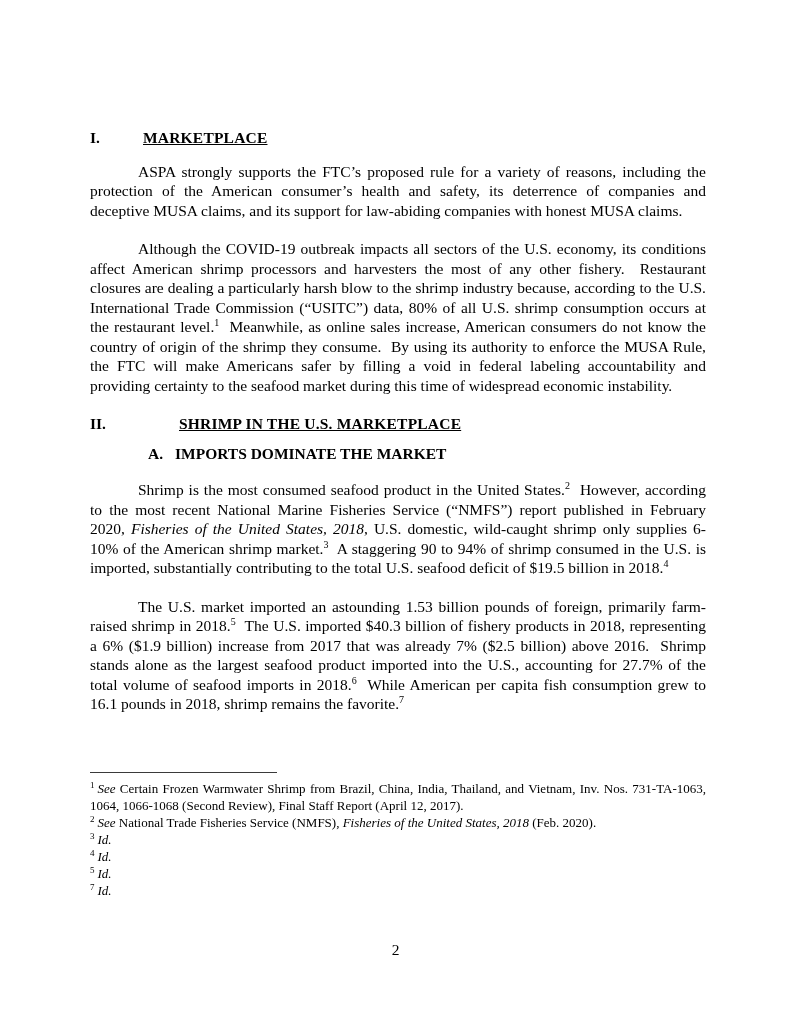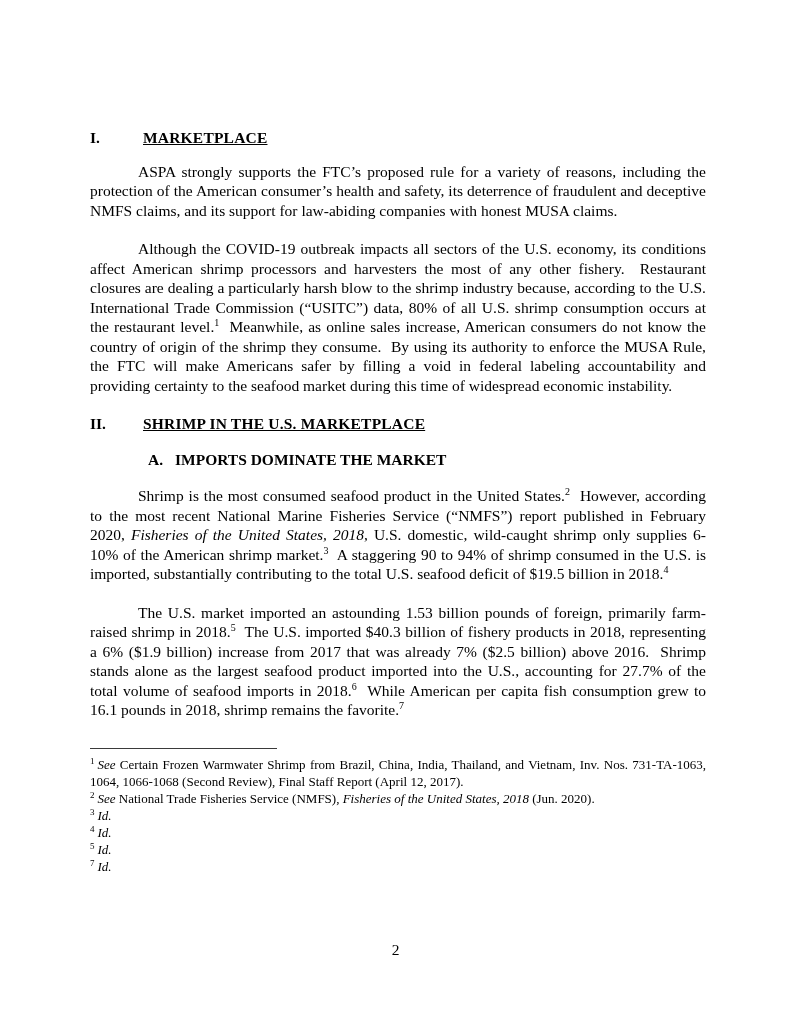--- a/index.html
+++ b/index.html
@@ -36,30 +36,30 @@
   }
   .sub-num { width: 27px; flex: 0 0 27px; }
   .body-para {
     margin: 0 0 19px 0;
     text-align: justify;
     text-indent: 48px;
     line-height: 19.5px;
   }
   .body-para:last-of-type { margin-bottom: 8px; }
   .heading-intro { margin: 0 0 14px 0; }
-  .heading-marketplace { margin: 6px 0 16px 0; }
+  .heading-marketplace { margin: 6px 0 10px 0; gap: 36px; }
   sup {
     font-size: 10px;
     line-height: 0;
     vertical-align: super;
   }
   .italic { font-style: italic; font-family: Liberation Serif, serif; }
   .footnote-area {
     position: absolute;
-    top: 748px;
+    top: 772px;
     left: 90px;
     width: 616px;
   }
   .footnote-rule {
     width: 187px;
     border-top: 1.6px solid #3a3a3a;
     margin-bottom: 7px;
   }
   .footnote {
     font-size: 13px;
@@ -80,21 +80,21 @@
 <body>
 
 <div class="page">
   <div class="content">
 
     <div class="heading heading-intro">
       <span class="h-num">I.</span>
       <span class="h-title">MARKETPLACE</span>
     </div>
 
-    <p class="body-para"><span>ASPA strongly supports the FTC’s proposed rule for a variety of reasons, including the protection of the American consumer’s health and safety, its deterrence of fraudulent and deceptive NMFS claims, and its support for law-abiding companies with honest MUSA claims.</span></p>
+    <p class="body-para"><span>ASPA strongly supports the FTC’s proposed rule for a variety of reasons, including the protection of the American consumer’s health and safety, its deterrence of companies and deceptive MUSA claims, and its support for law-abiding companies with honest MUSA claims.</span></p>
 
     <p class="body-para"><span>Although the COVID-19 outbreak impacts all sectors of the U.S. economy, its conditions affect American shrimp processors and harvesters the most of any other fishery.&nbsp; Restaurant closures are dealing a particularly harsh blow to the shrimp industry because, according to the U.S. International Trade Commission (“USITC”) data, 80% of all U.S. shrimp consumption occurs at the restaurant level.</span><sup>1</sup><span>&nbsp; Meanwhile, as online sales increase, American consumers do not know the country of origin of the shrimp they consume.&nbsp; By using its authority to enforce the MUSA Rule, the FTC will make Americans safer by filling a void in federal labeling accountability and providing certainty to the seafood market during this time of widespread economic instability.</span></p>
 
     <div class="heading heading-marketplace">
       <span class="h-num">II.</span>
       <span class="h-title">SHRIMP IN THE U.S. MARKETPLACE</span>
     </div>
 
     <div class="subheading">
       <span class="sub-num">A.</span>
@@ -103,21 +103,21 @@
 
     <p class="body-para"><span>Shrimp is the most consumed seafood product in the United States.</span><sup>2</sup><span>&nbsp; However, according to the most recent National Marine Fisheries Service (“NMFS”) report published in February 2020, </span><span class="italic">Fisheries of the United States, 2018</span><span>, U.S. domestic, wild-caught shrimp only supplies 6-10% of the American shrimp market.</span><sup>3</sup><span>&nbsp; A staggering 90 to 94% of shrimp consumed in the U.S. is imported, substantially contributing to the total U.S. seafood deficit of $19.5 billion in 2018.</span><sup>4</sup></p>
 
     <p class="body-para"><span>The U.S. market imported an astounding 1.53 billion pounds of foreign, primarily farm-raised shrimp in 2018.</span><sup>5</sup><span>&nbsp; The U.S. imported $40.3 billion of fishery products in 2018, representing a 6% ($1.9 billion) increase from 2017 that was already 7% ($2.5 billion) above 2016.&nbsp; Shrimp stands alone as the largest seafood product imported into the U.S., accounting for 27.7% of the total volume of seafood imports in 2018.</span><sup>6</sup><span>&nbsp; While American per capita fish consumption grew to 16.1 pounds in 2018, shrimp remains the favorite.</span><sup>7</sup></p>
 
   </div>
 
   <div class="footnote-area">
     <div class="footnote-rule"></div>
     <div class="footnote"><sup>1</sup><span><span class="italic">See</span><span> Certain Frozen Warmwater Shrimp from Brazil, China, India, Thailand, and Vietnam, Inv. Nos. 731-TA-1063, 1064, 1066-1068 (Second Review), Final Staff Report (April 12, 2017).</span></span></div>
-    <div class="footnote"><sup>2</sup><span><span class="italic">See</span><span> National Trade Fisheries Service (NMFS), </span><span class="italic">Fisheries of the United States, 2018</span><span> (Jun. 2020).</span></span></div>
+    <div class="footnote"><sup>2</sup><span><span class="italic">See</span><span> National Trade Fisheries Service (NMFS), </span><span class="italic">Fisheries of the United States, 2018</span><span> (Feb. 2020).</span></span></div>
     <div class="footnote"><sup>3</sup><span><span class="italic">Id.</span></span></div>
     <div class="footnote"><sup>4</sup><span><span class="italic">Id.</span></span></div>
     <div class="footnote"><sup>5</sup><span><span class="italic">Id.</span></span></div>
     <div class="footnote"><sup>7</sup><span><span class="italic">Id.</span></span></div>
   </div>
 
   <div class="page-number">2</div>
 </div>
 
 </body></html>

